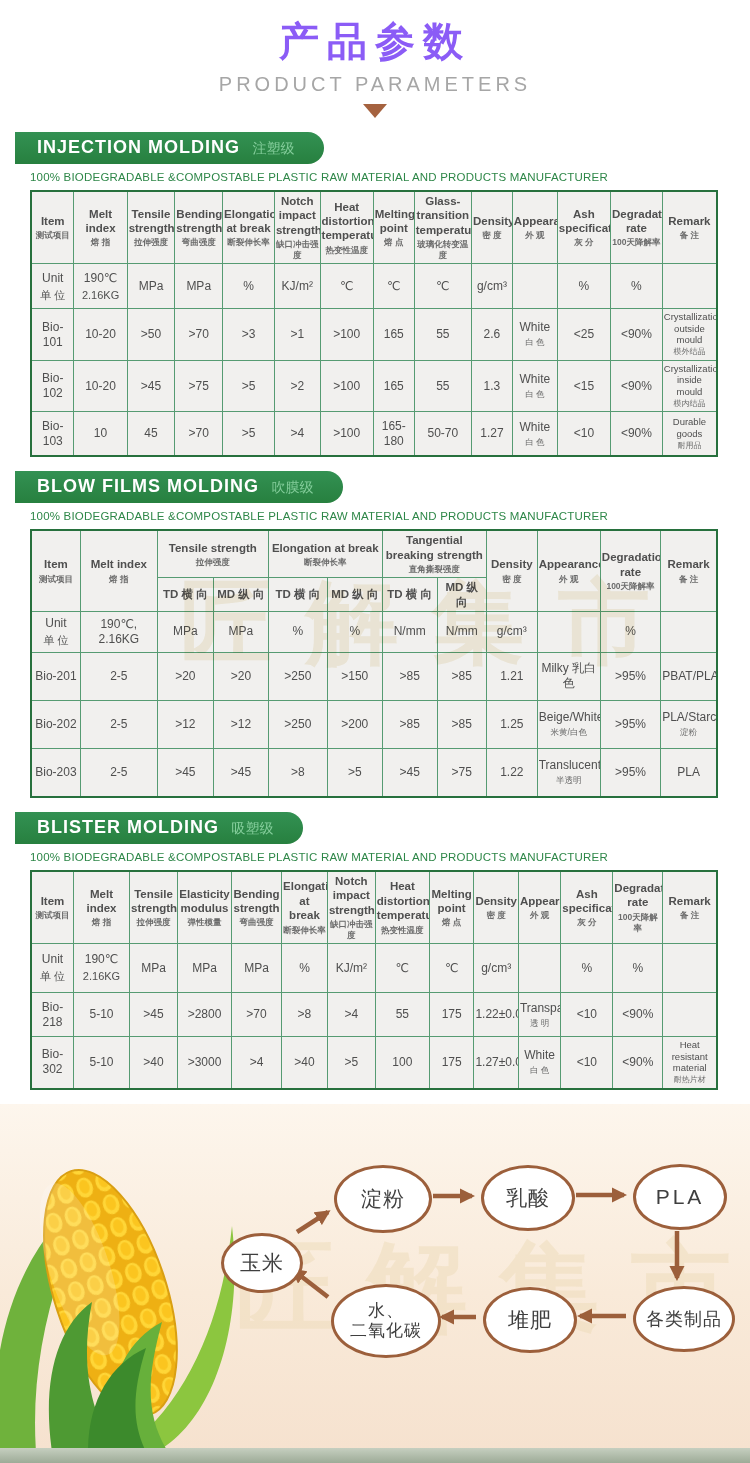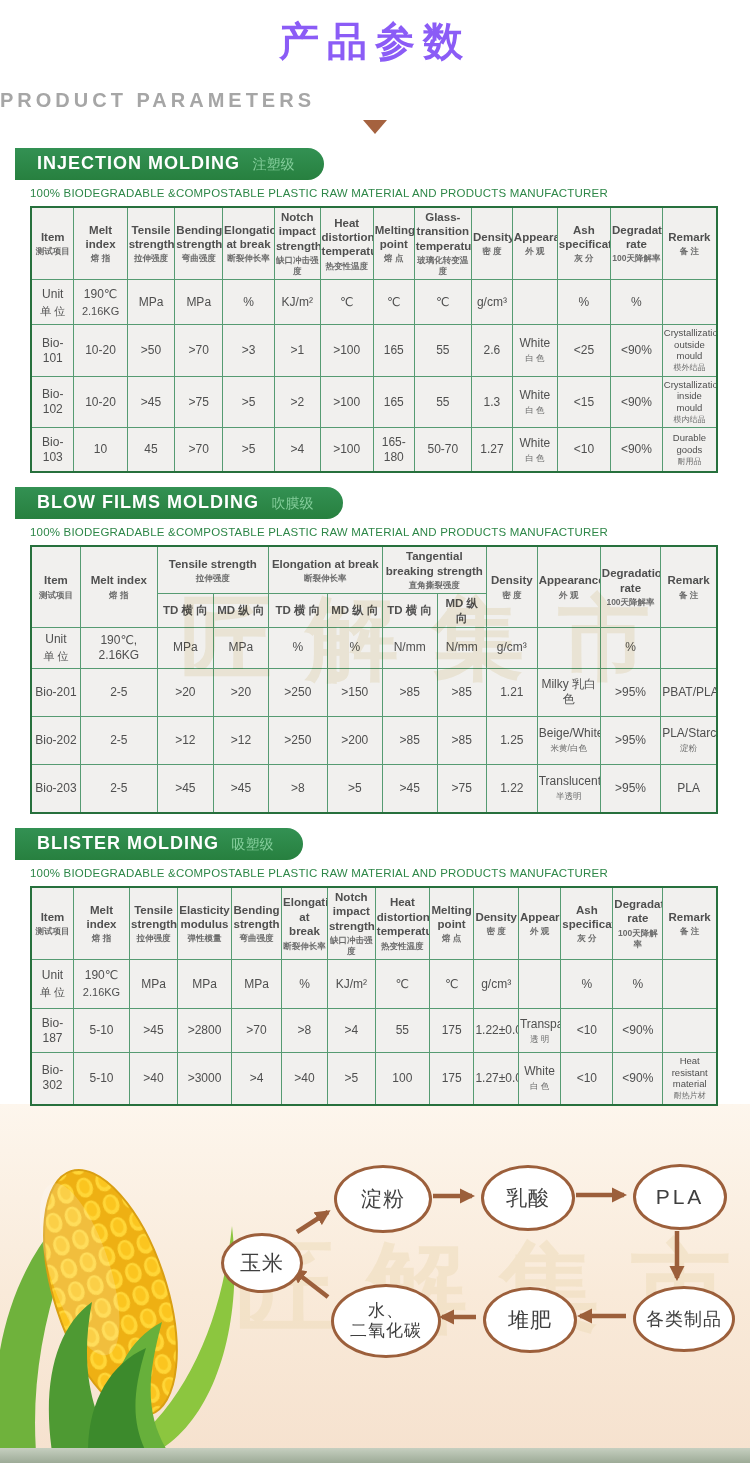--- a/index.html
+++ b/index.html
@@ -1,21 +1,21 @@
 <!DOCTYPE html>
 <html><head>
 <meta charset="utf-8">
 <style>
   html,body{margin:0;padding:0;}
   body{width:750px;height:1463px;background:#ffffff;font-family:"Liberation Sans","DejaVu Sans",sans-serif;overflow:hidden;position:relative;}
   .page{width:750px;height:1463px;position:relative;overflow:hidden;}
 
   
   .main-title{margin-top:14px;text-align:center;font-size:40px;font-weight:bold;color:#8b5cf6;letter-spacing:8px;}
-  .main-subtitle{margin-top:20px;font-size:20px;color:#a6a6a6;letter-spacing:4px;font-weight:bold;}
+  .main-subtitle{margin-top:4px;text-align:center;font-size:20px;color:#a6a6a6;letter-spacing:4px;}
   .triangle{width:0;height:0;margin:8px auto 0 auto;border-left:12px solid transparent;border-right:12px solid transparent;border-top:14px solid #a5623f;}
 
   
   .section{position:relative;margin-top:14px;}
   .banner{display:inline-block;margin-left:15px;background:linear-gradient(180deg,#339153,#27803f);color:#fff;
           padding:5px 30px 6px 22px;border-radius:0 16px 16px 0;}
   .banner-en{font-size:18px;font-weight:bold;letter-spacing:1px;}
   .banner-cn{font-size:14px;color:#84cd9b;margin-left:8px;}
   .tagline{margin:7px 0 7px 30px;font-size:11.5px;font-weight:400;color:#2e8748;letter-spacing:0.2px;}
 
@@ -720,21 +720,21 @@
             </td>
             <td>
               <span class="l1">%</span>
             </td>
             <td>
               <span class="l1"></span>
             </td>
           </tr>
           <tr class="data">
             <td>
-              <span class="l1">Bio-187</span>
+              <span class="l1">Bio-218</span>
             </td>
             <td>
               <span class="l1">5-10</span>
             </td>
             <td>
               <span class="l1">&gt;45</span>
             </td>
             <td>
               <span class="l1">&gt;2800</span>
             </td>

